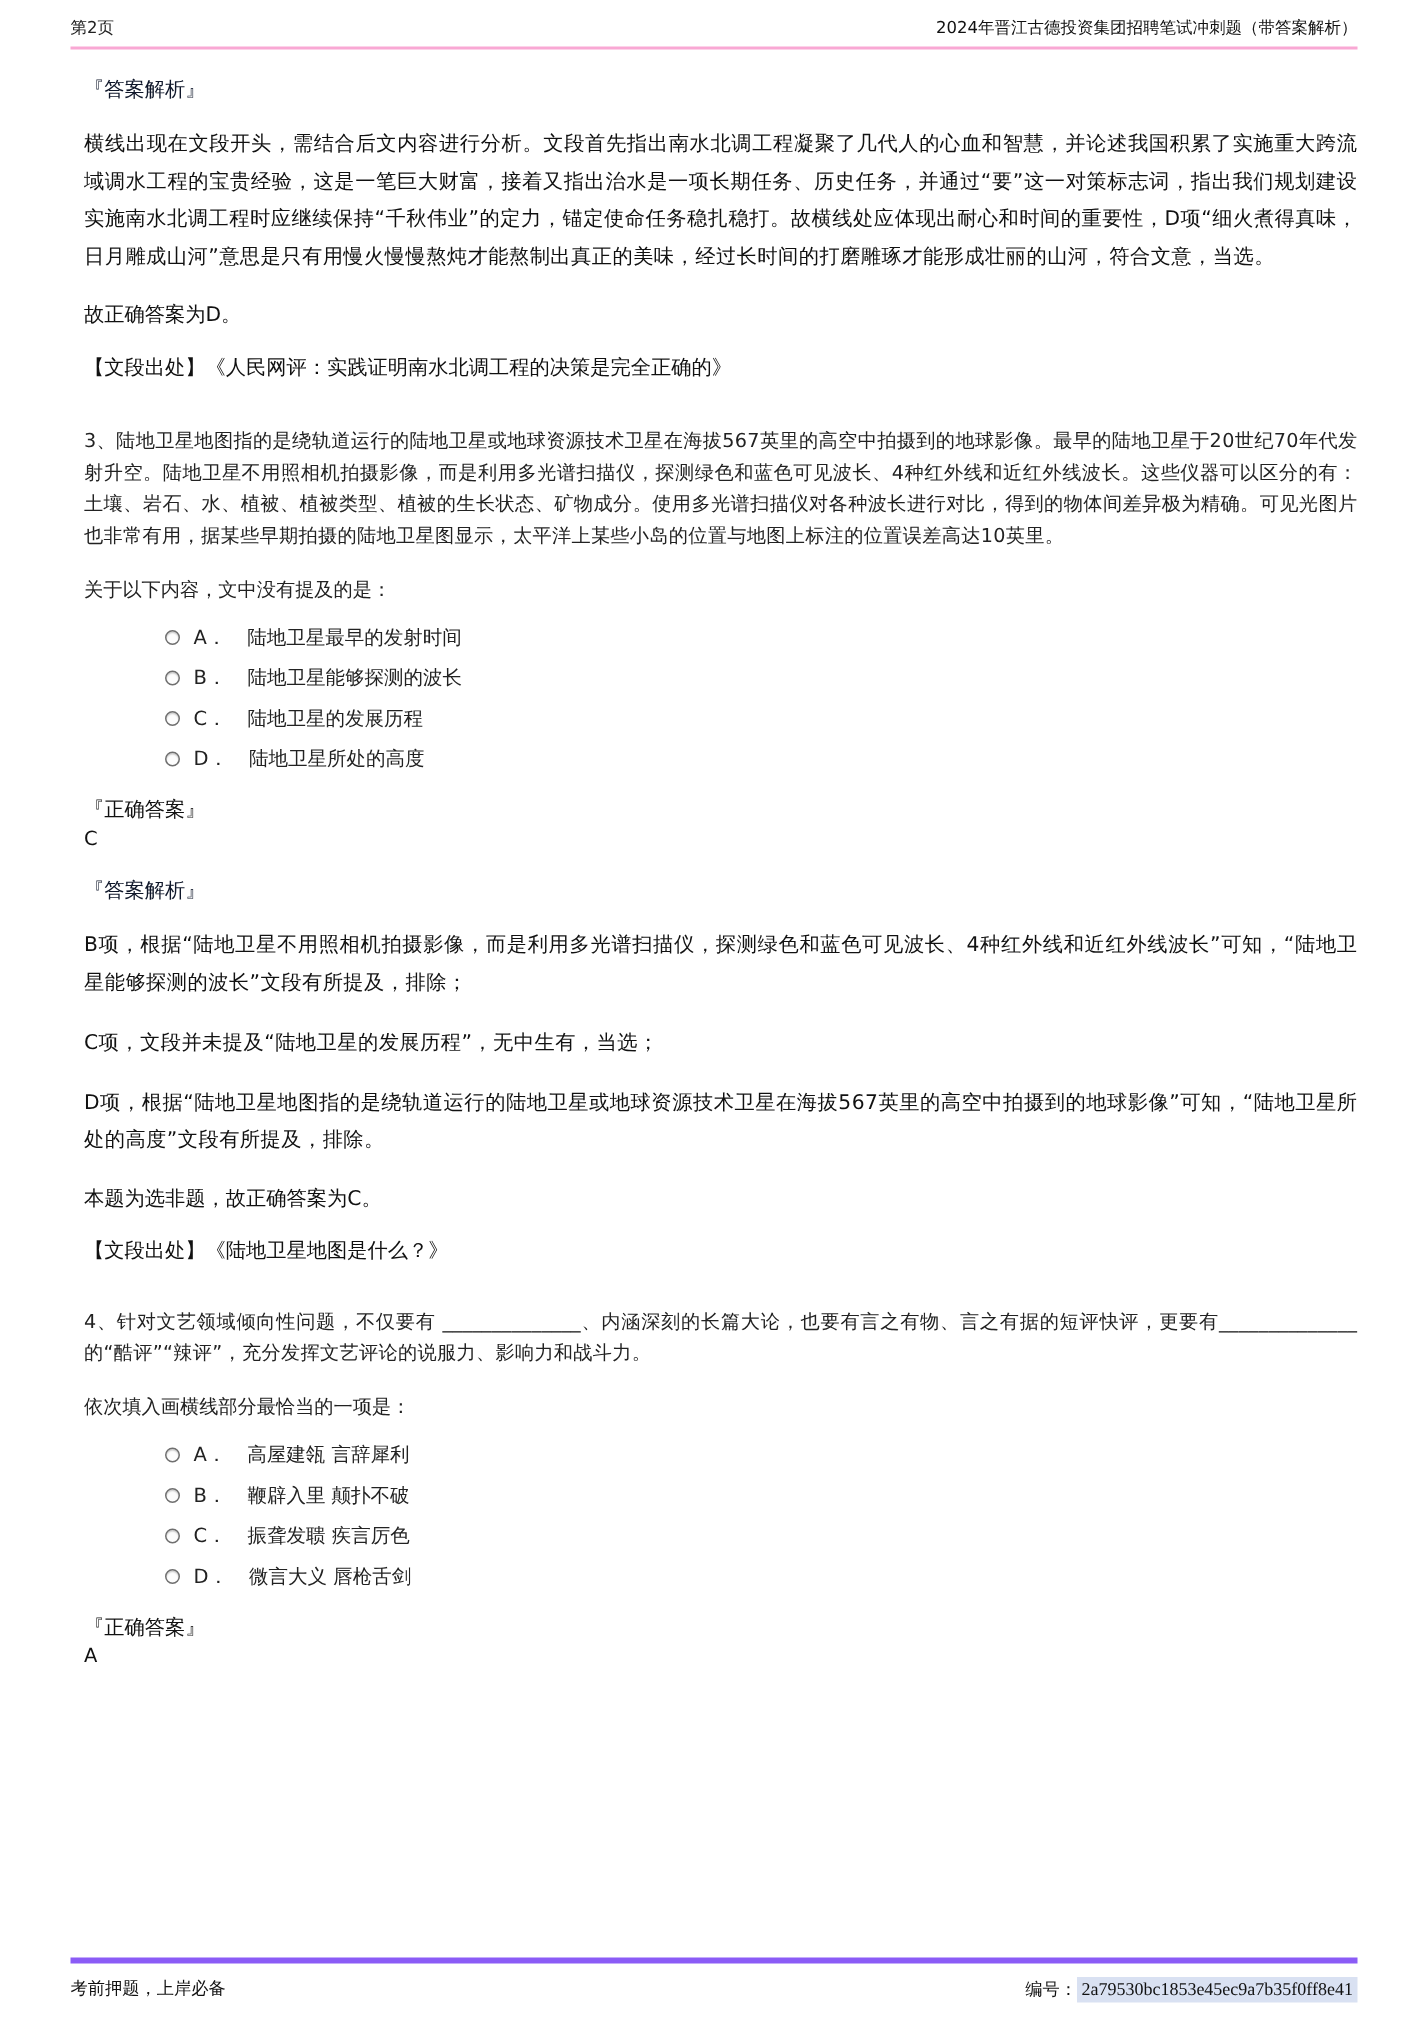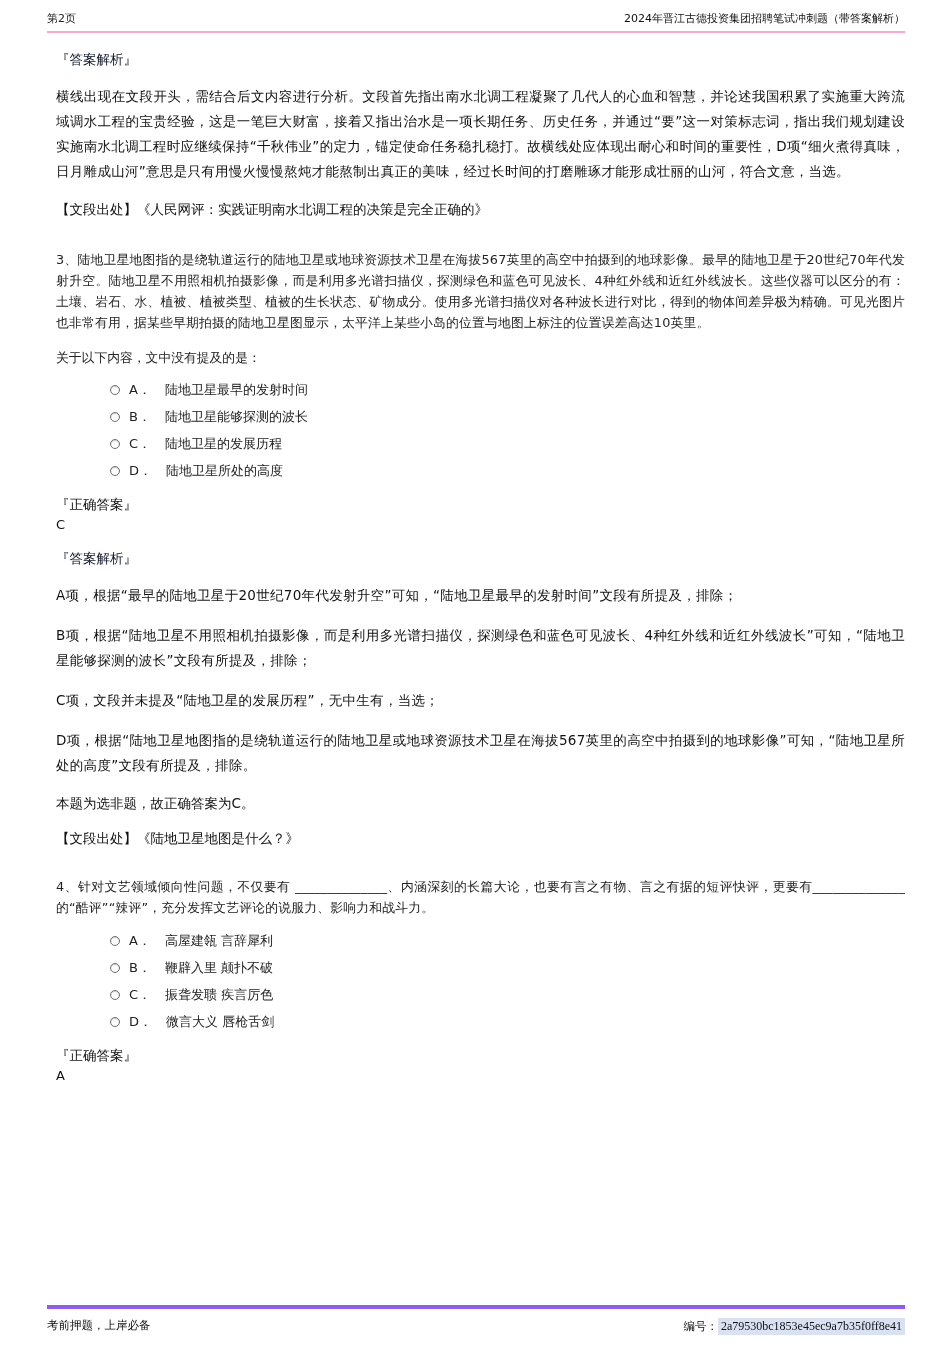--- a/index.html
+++ b/index.html
@@ -62,20 +62,21 @@
 
   <header class="page-header">
     <span>第2页</span>
     <span class="doc-title">2024年晋江古德投资集团招聘笔试冲刺题（带答案解析）</span>
   </header>
 
   <main class="page-body">
 
     <p class="sec-label">『答案解析』</p>
     <p class="para">横线出现在文段开头，需结合后文内容进行分析。文段首先指出南水北调工程凝聚了几代人的心血和智慧，并论述我国积累了实施重大跨流域调水工程的宝贵经验，这是一笔巨大财富，接着又指出治水是一项长期任务、历史任务，并通过“要”这一对策标志词，指出我们规划建设实施南水北调工程时应继续保持“千秋伟业”的定力，锚定使命任务稳扎稳打。故横线处应体现出耐心和时间的重要性，D项“细火煮得真味，日月雕成山河”意思是只有用慢火慢慢熬炖才能熬制出真正的美味，经过长时间的打磨雕琢才能形成壮丽的山河，符合文意，当选。</p>
+    <p class="ans-line">故正确答案为D。</p>
     <p class="source">【文段出处】《人民网评：实践证明南水北调工程的决策是完全正确的》</p>
 
     <p class="stem">3、陆地卫星地图指的是绕轨道运行的陆地卫星或地球资源技术卫星在海拔567英里的高空中拍摄到的地球影像。最早的陆地卫星于20世纪70年代发射升空。陆地卫星不用照相机拍摄影像，而是利用多光谱扫描仪，探测绿色和蓝色可见波长、4种红外线和近红外线波长。这些仪器可以区分的有：土壤、岩石、水、植被、植被类型、植被的生长状态、矿物成分。使用多光谱扫描仪对各种波长进行对比，得到的物体间差异极为精确。可见光图片也非常有用，据某些早期拍摄的陆地卫星图显示，太平洋上某些小岛的位置与地图上标注的位置误差高达10英里。</p>
     <p class="prompt">关于以下内容，文中没有提及的是：</p>
 
     <div class="options">
       <div class="option-row">
         <span class="radio"></span>
         <span class="opt-letter">A．</span>
         <span class="opt-text">陆地卫星最早的发射时间</span>
@@ -94,29 +95,29 @@
         <span class="radio"></span>
         <span class="opt-letter">D．</span>
         <span class="opt-text">陆地卫星所处的高度</span>
       </div>
     </div>
 
     <p class="correct-label">『正确答案』</p>
     <p class="correct-value">C</p>
 
     <p class="sec-label">『答案解析』</p>
-    <p class="para">A项，根据“最早的陆地卫星于20世纪70年代发射升空”可知，“陆地卫星最早的发射时间”文段有所提及，排除；</p>
     <p class="para">B项，根据“陆地卫星不用照相机拍摄影像，而是利用多光谱扫描仪，探测绿色和蓝色可见波长、4种红外线和近红外线波长”可知，“陆地卫星能够探测的波长”文段有所提及，排除；</p>
     <p class="para">C项，文段并未提及“陆地卫星的发展历程”，无中生有，当选；</p>
     <p class="para">D项，根据“陆地卫星地图指的是绕轨道运行的陆地卫星或地球资源技术卫星在海拔567英里的高空中拍摄到的地球影像”可知，“陆地卫星所处的高度”文段有所提及，排除。</p>
     <p class="ans-line">本题为选非题，故正确答案为C。</p>
     <p class="source">【文段出处】《陆地卫星地图是什么？》</p>
 
     <div class="q4-block">
       <p class="stem">4、针对文艺领域倾向性问题，不仅要有 ______________、内涵深刻的长篇大论，也要有言之有物、言之有据的短评快评，更要有______________的“酷评”“辣评”，充分发挥文艺评论的说服力、影响力和战斗力。</p>
+      <p class="prompt">依次填入画横线部分最恰当的一项是：</p>
 
       <div class="options">
         <div class="option-row">
           <span class="radio"></span>
           <span class="opt-letter">A．</span>
           <span class="opt-text">高屋建瓴 言辞犀利</span>
         </div>
         <div class="option-row">
           <span class="radio"></span>
           <span class="opt-letter">B．</span>

